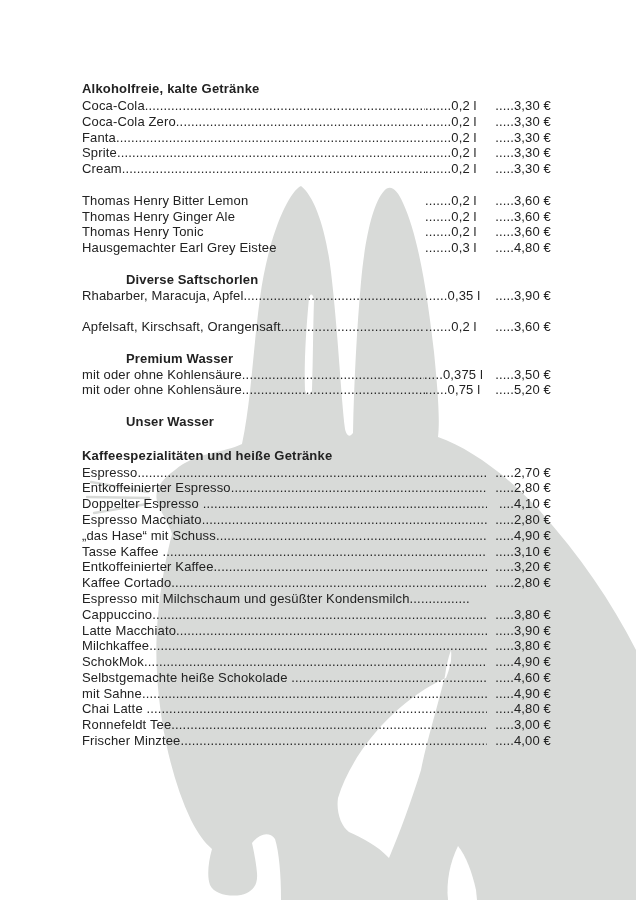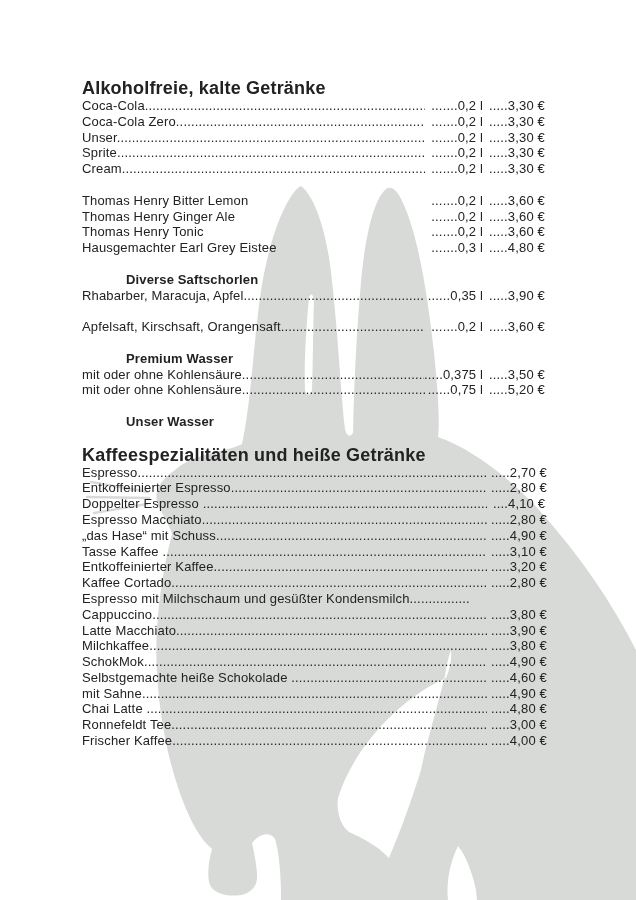--- a/index.html
+++ b/index.html
@@ -7,27 +7,27 @@
     width:636px;height:900px;position:relative;overflow:hidden;
     background:#ffffff;
     font-family:"Liberation Sans",sans-serif;
     color:#222222;
   }
   .watermark{position:absolute;left:0;top:0;width:636px;height:900px;z-index:0;}
   .menu{
     position:absolute;left:82px;top:79px;width:469px;z-index:1;
     font-size:13px;line-height:15.8px;letter-spacing:0.15px;
   }
-  .h1{font-weight:bold;font-size:18px;line-height:19px;letter-spacing:0.2px;}
+  .h1{font-weight:bold;font-size:13px;line-height:19px;letter-spacing:0.2px;}
   .h2{font-weight:bold;padding-left:44px;}
   .gap{height:15.8px;}
   .row{display:flex;align-items:baseline;}
   .name{flex:1 1 auto;overflow:hidden;white-space:nowrap;}
-  .vol{flex:0 0 58px;text-align:right;white-space:nowrap;}
-  .price{flex:0 0 68px;text-align:center;white-space:nowrap;}
+  .vol{flex:0 0 58px;white-space:nowrap;}
+  .price{flex:0 0 68px;text-align:right;white-space:nowrap;}
   .hot-rows .price{flex:0 0 64px;}
   .note-line{margin:0;}
 </style>
 </head>
 <body>
 
 <svg class="watermark" viewBox="0 0 636 900" xmlns="http://www.w3.org/2000/svg" aria-hidden="true">
   <g>
     <path fill="#d8dad8" d="M301 186
       C 288 192, 268 238, 260 298
@@ -90,21 +90,21 @@
       <span class="name"><span>Coca-Cola</span><span>....................................................................................................</span></span>
       <span class="vol">.......0,2 l</span>
       <span class="price">.....3,30 €</span>
     </div>
       <div class="row">
       <span class="name"><span>Coca-Cola Zero</span><span>....................................................................................................</span></span>
       <span class="vol">.......0,2 l</span>
       <span class="price">.....3,30 €</span>
     </div>
       <div class="row">
-      <span class="name"><span>Unser</span><span>....................................................................................................</span></span>
+      <span class="name"><span>Fanta</span><span>....................................................................................................</span></span>
       <span class="vol">.......0,2 l</span>
       <span class="price">.....3,30 €</span>
     </div>
       <div class="row">
       <span class="name"><span>Sprite</span><span>....................................................................................................</span></span>
       <span class="vol">.......0,2 l</span>
       <span class="price">.....3,30 €</span>
     </div>
       <div class="row">
       <span class="name"><span>Cream</span><span>....................................................................................................</span></span>
@@ -251,18 +251,18 @@
     </div>
       <div class="row">
       <span class="name"><span>Chai Latte </span><span>....................................................................................................</span></span>
       <span class="price">.....4,80 €</span>
     </div>
       <div class="row">
       <span class="name"><span>Ronnefeldt Tee</span><span>....................................................................................................</span></span>
       <span class="price">.....3,00 €</span>
     </div>
       <div class="row">
-      <span class="name"><span>Frischer Kaffee</span><span>....................................................................................................</span></span>
+      <span class="name"><span>Frischer Minztee</span><span>....................................................................................................</span></span>
       <span class="price">.....4,00 €</span>
     </div>
     </div>
 
 </div>
 
 </body></html>

